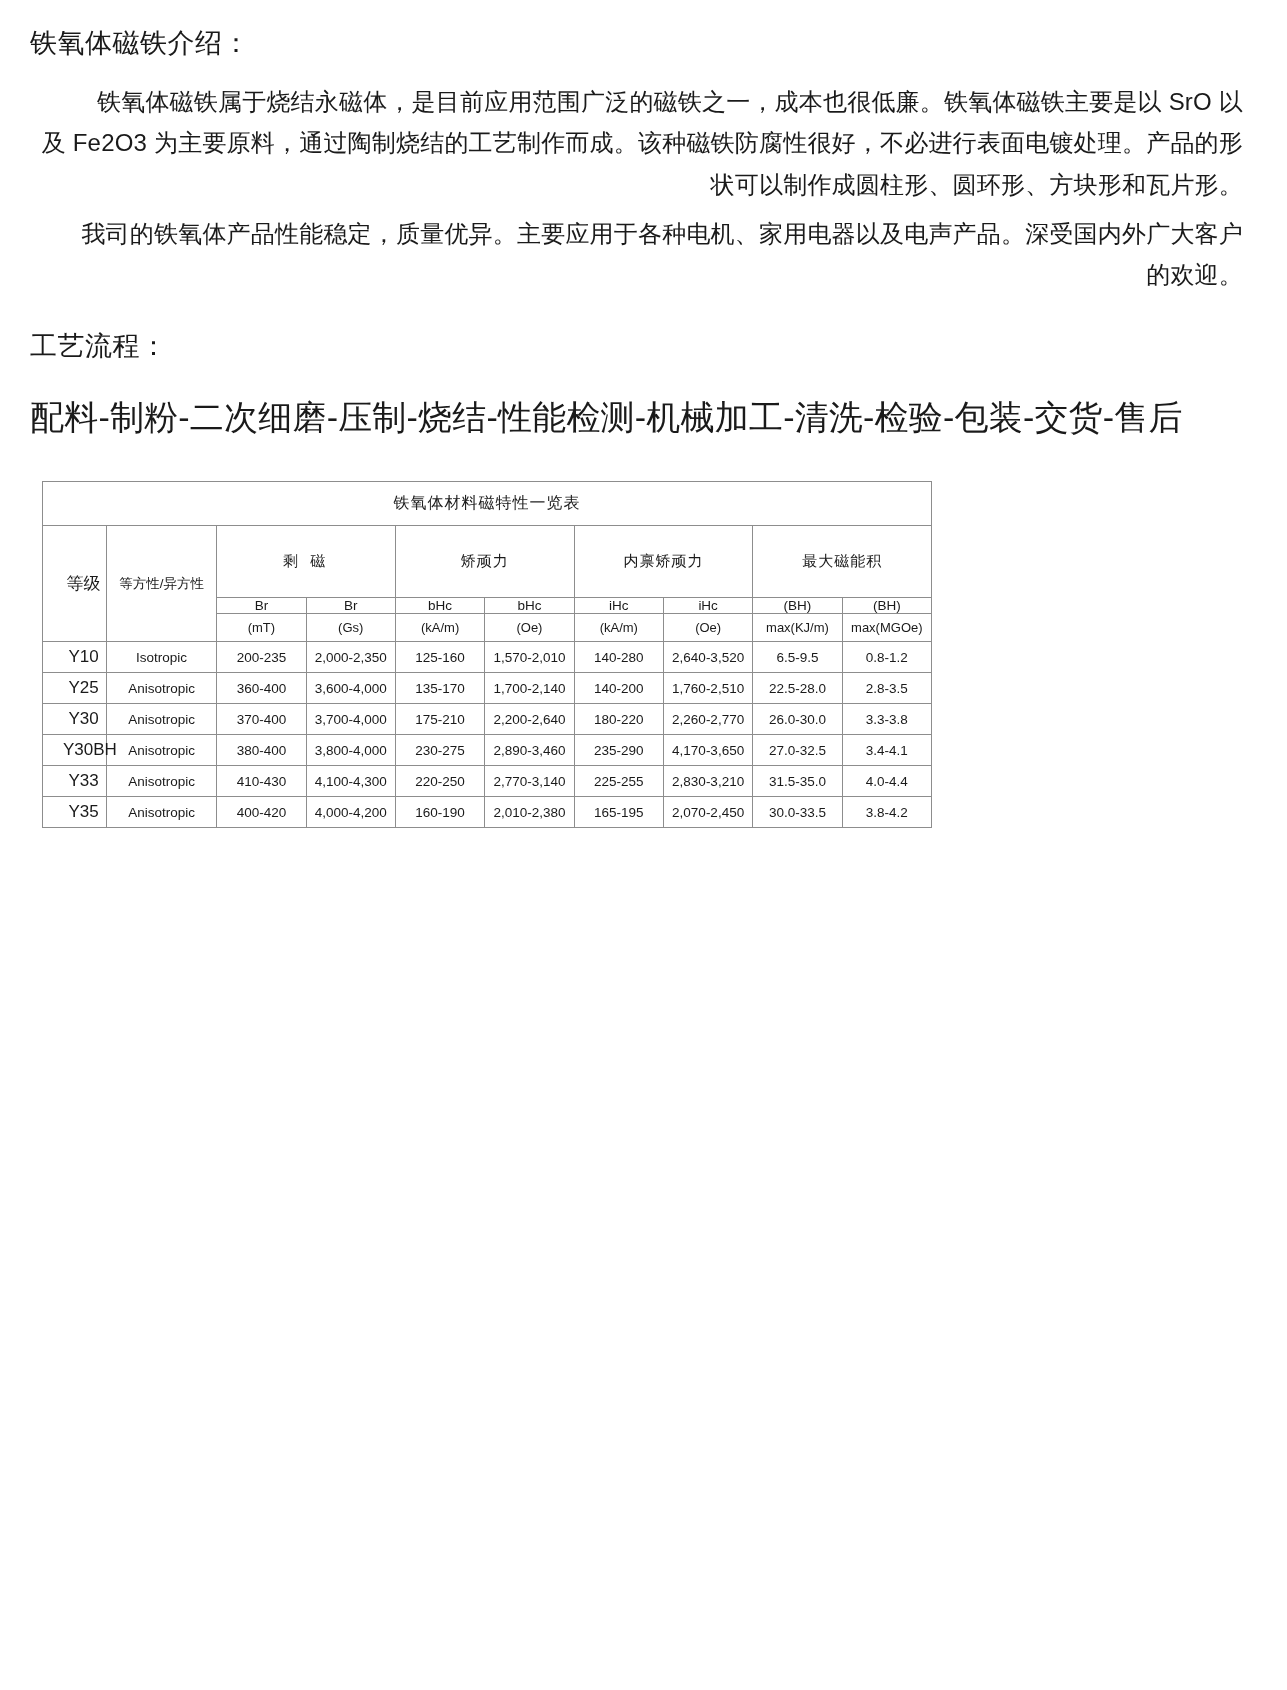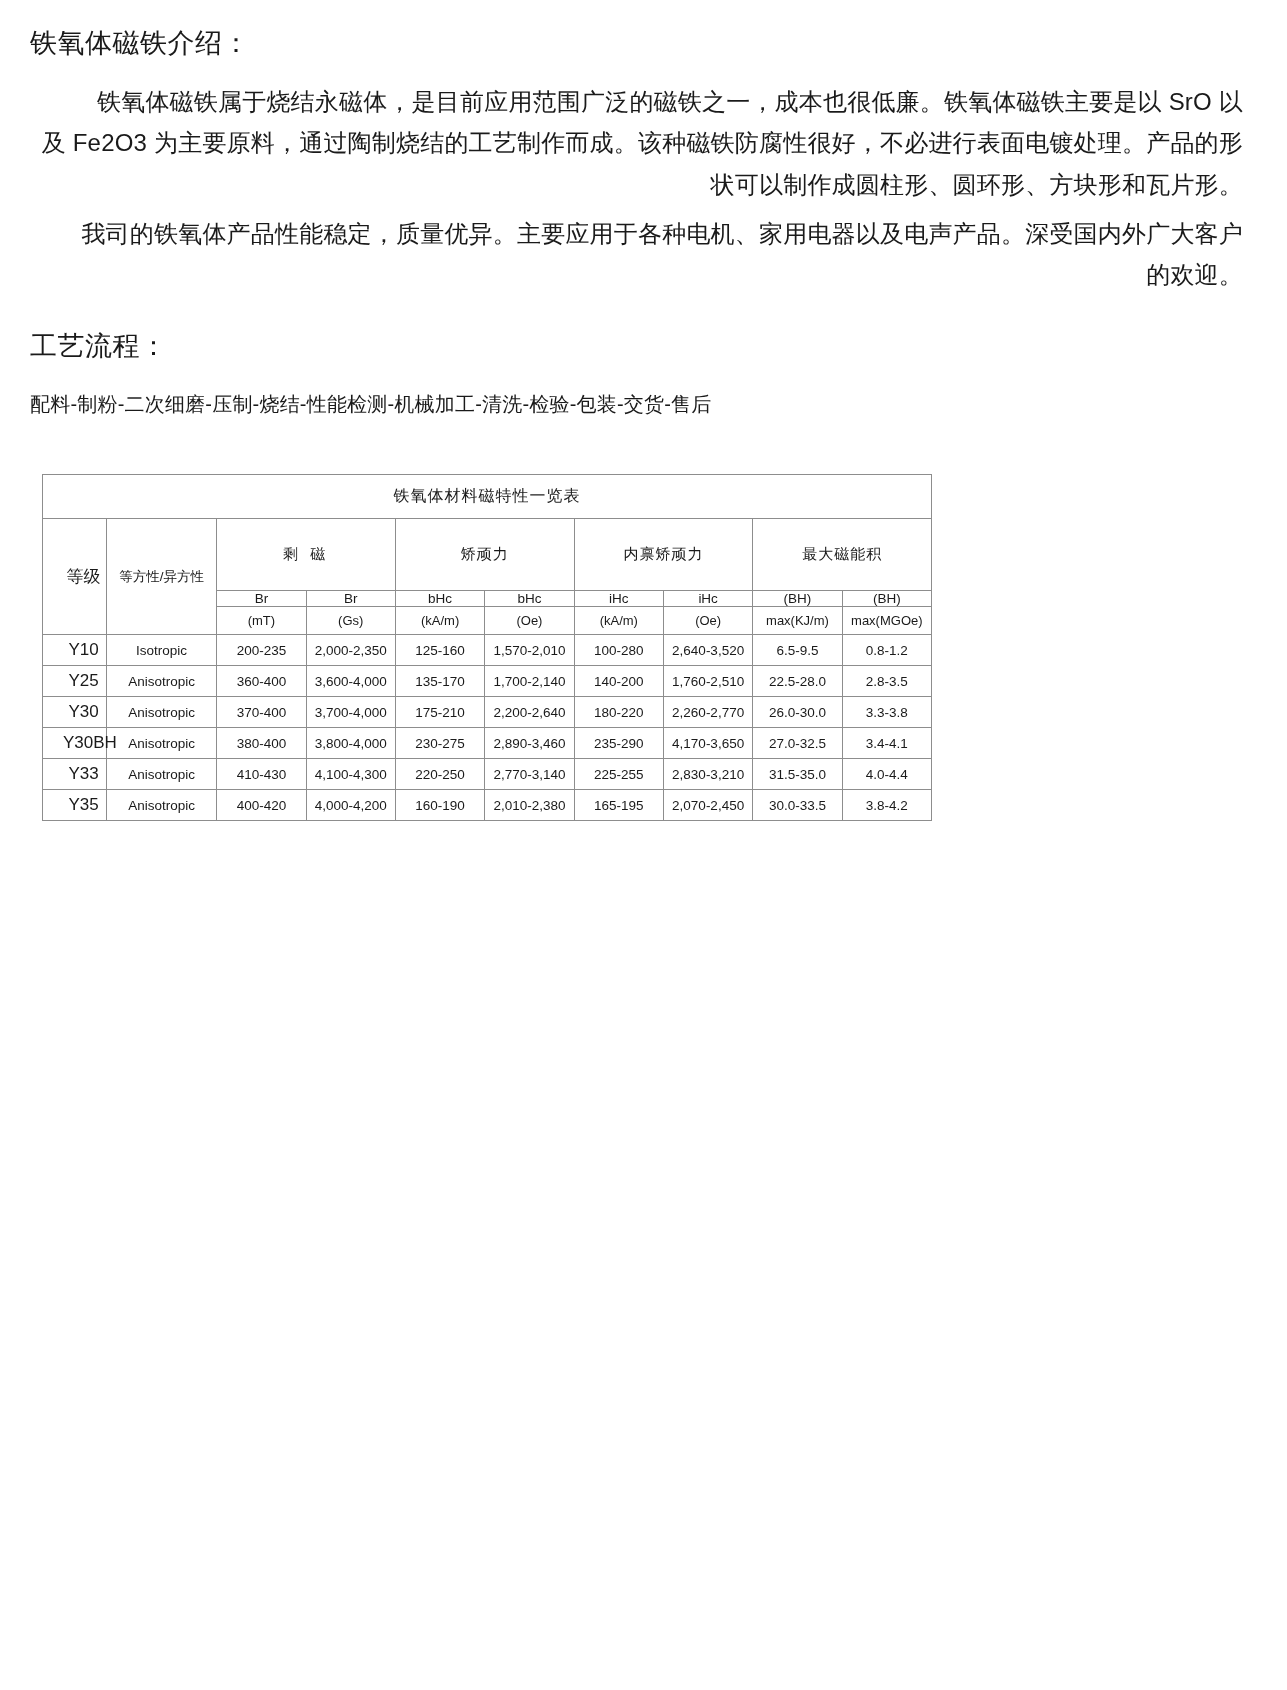--- a/index.html
+++ b/index.html
@@ -34,29 +34,29 @@
   }
   .para {
     font-size: 24px;
     line-height: 1.72;
     margin: 0 0 8px 0;
     text-indent: 2em;
     letter-spacing: 0.2px;
     text-align: right;
   }
   .flow-text {
-    font-size: 20px;
+    font-size: 34px;
     line-height: 1.78;
     letter-spacing: 0.2px;
     margin: 0;
   }
 
   
   .table-wrap {
-    margin-top: 52px;
+    margin-top: 34px;
     margin-left: 12px;
     width: 890px;
   }
   table.spec {
     border-collapse: collapse;
     width: 100%;
     table-layout: fixed;
     font-size: 13.5px;
     color: #1a1a1a;
   }
@@ -164,21 +164,21 @@
         </tr>
       </thead>
       <tbody>
         <tr>
           <td class="grade">Y10</td>
           <td>Isotropic</td>
           <td>200-235</td>
           <td>2,000-2,350</td>
           <td>125-160</td>
           <td>1,570-2,010</td>
-          <td>100-280</td>
+          <td>140-280</td>
           <td>2,640-3,520</td>
           <td>6.5-9.5</td>
           <td>0.8-1.2</td>
         </tr>
         <tr>
           <td class="grade">Y25</td>
           <td>Anisotropic</td>
           <td>360-400</td>
           <td>3,600-4,000</td>
           <td>135-170</td>

